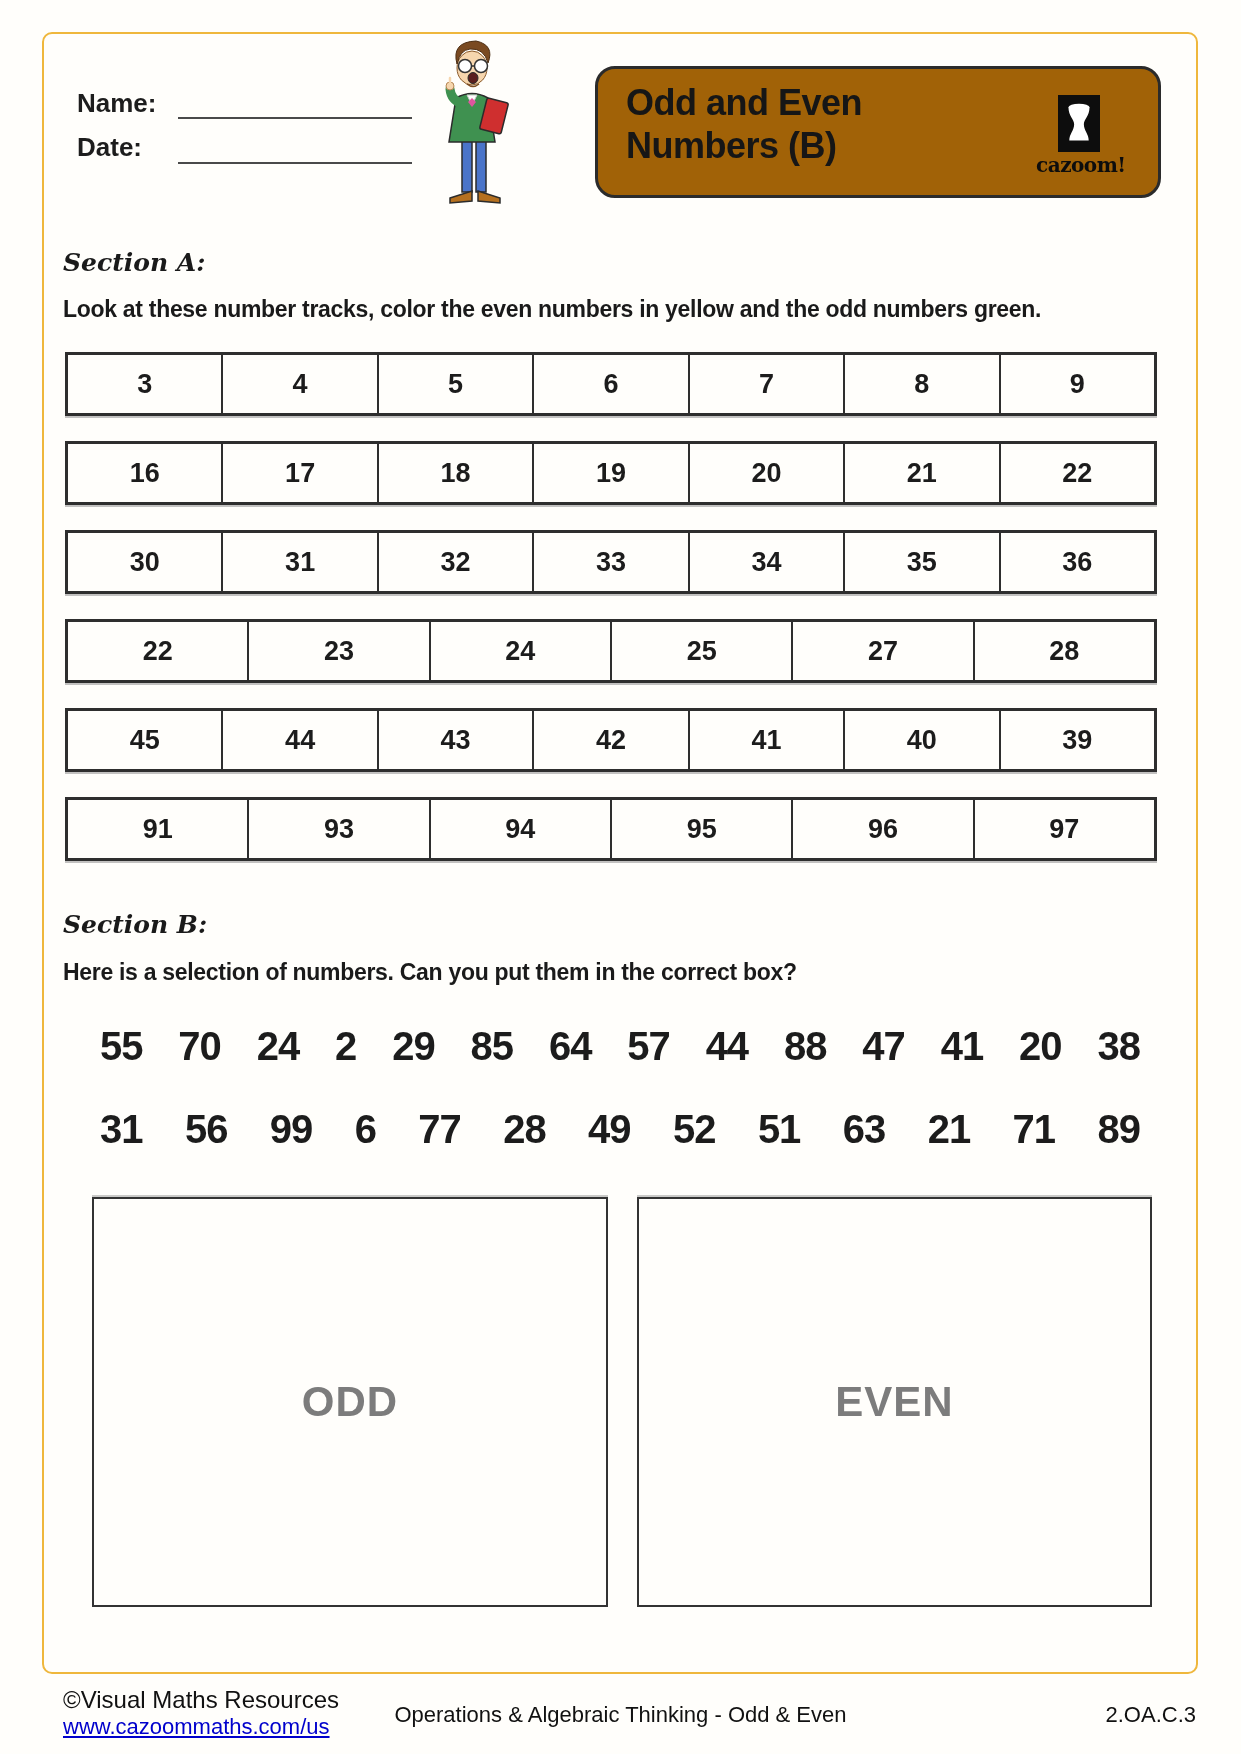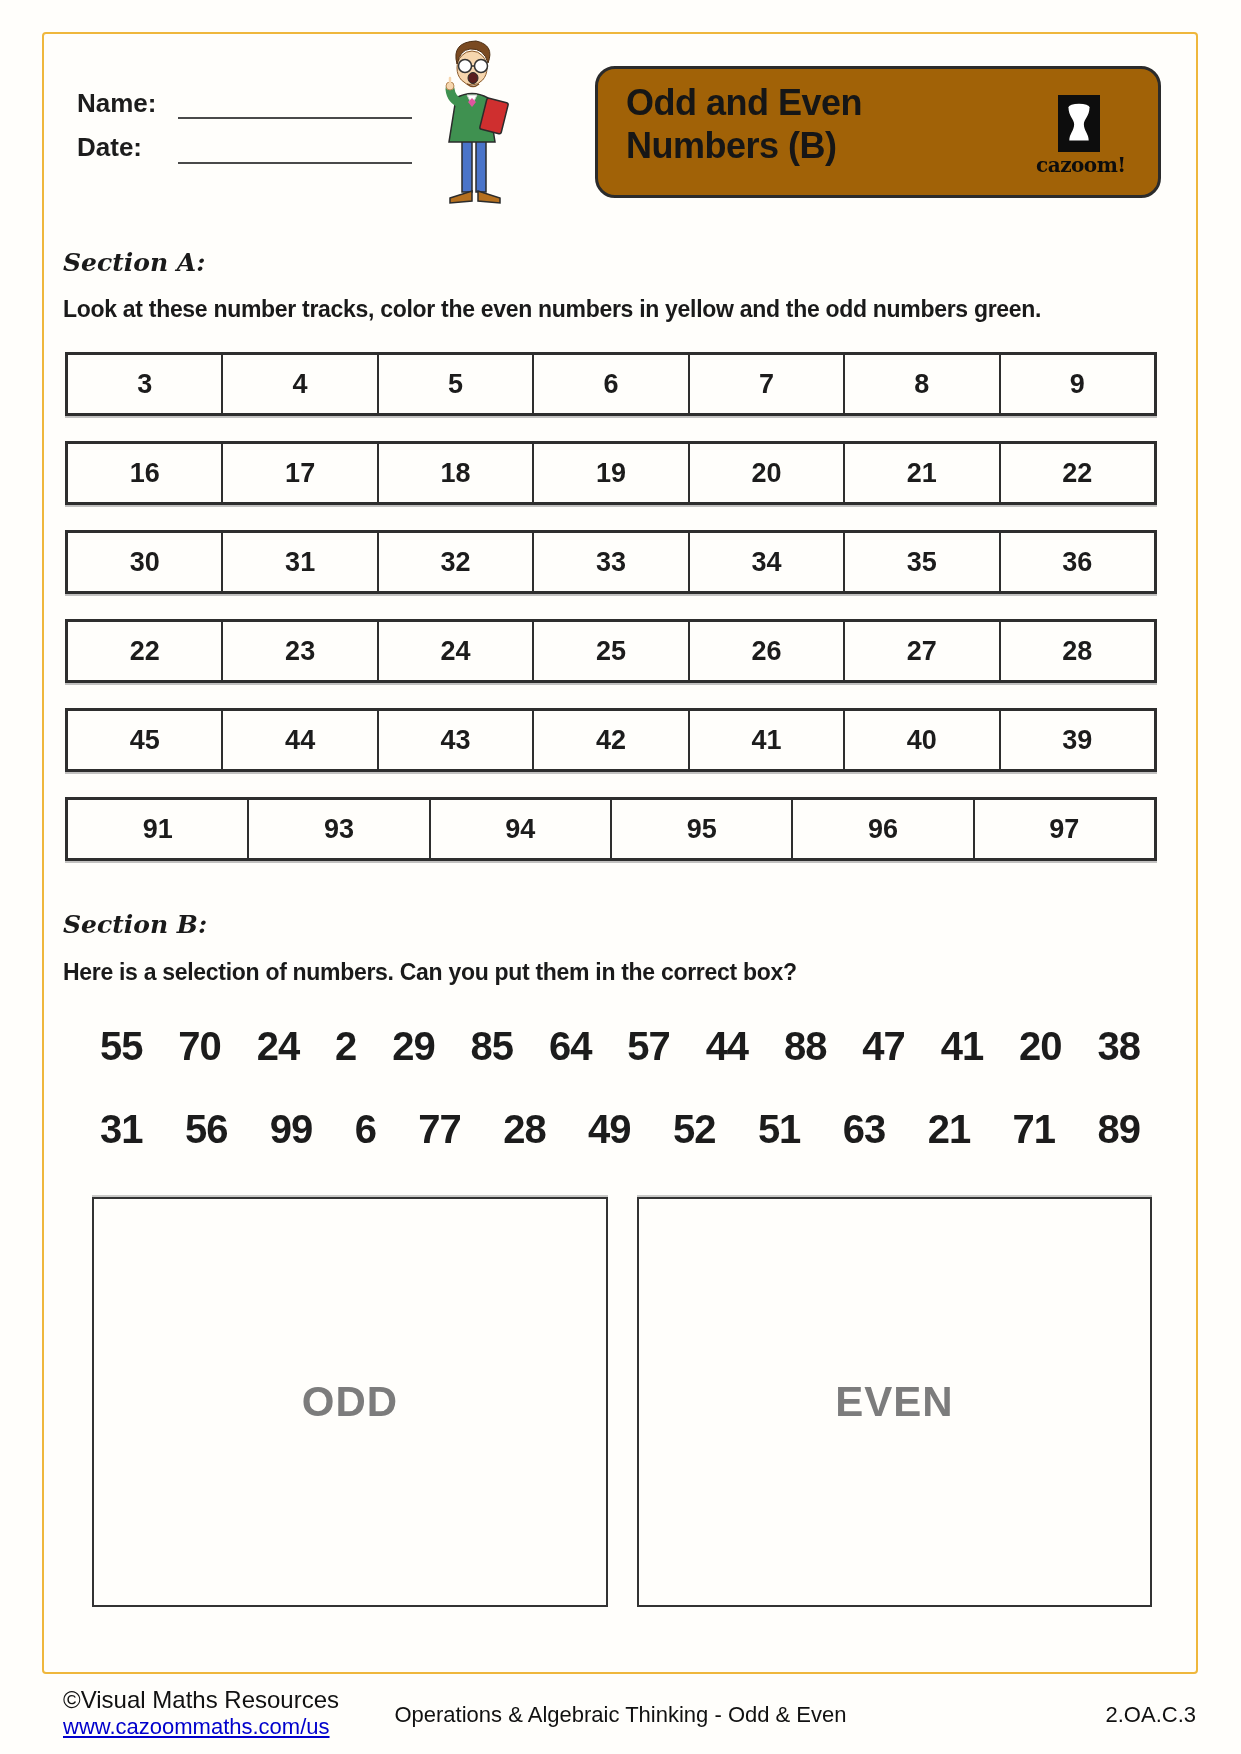--- a/index.html
+++ b/index.html
@@ -4,21 +4,21 @@
 <style>
   html,body{margin:0;padding:0;}
   body{
     width:1241px;height:1754px;position:relative;
     background:#fffefb;
     font-family:"Liberation Sans", sans-serif;
     color:#1d1d1d;
   }
   .frame{
     position:absolute;left:42px;top:32px;width:1152px;height:1638px;
-    border:2.5px solid #efb73c;border-radius:4px;background:#fffefb;
+    border:2.5px solid #efb73c;border-radius:10px;background:#fffefb;
   }
   
   .field-label{position:absolute;font-size:26px;font-weight:bold;color:#1d1d1d;}
   .field-line{position:absolute;height:26px;border-bottom:2px solid #4a4a4a;}
   .teacher{position:absolute;left:382px;top:2px;width:92px;height:172px;}
   .title-box{
     position:absolute;left:551px;top:32px;width:566px;height:132px;
     background:#a16207;border:3px solid #2b2b2b;border-radius:20px;box-sizing:border-box;
   }
   .title-text{
@@ -157,21 +157,20 @@
         <div class="cell">33</div>
         <div class="cell">34</div>
         <div class="cell">35</div>
         <div class="cell">36</div>
       </div>
       <div class="track">
         <div class="cell">22</div>
         <div class="cell">23</div>
         <div class="cell">24</div>
         <div class="cell">25</div>
-        <div class="cell">26</div>
         <div class="cell">27</div>
         <div class="cell">28</div>
       </div>
       <div class="track">
         <div class="cell">45</div>
         <div class="cell">44</div>
         <div class="cell">43</div>
         <div class="cell">42</div>
         <div class="cell">41</div>
         <div class="cell">40</div>

